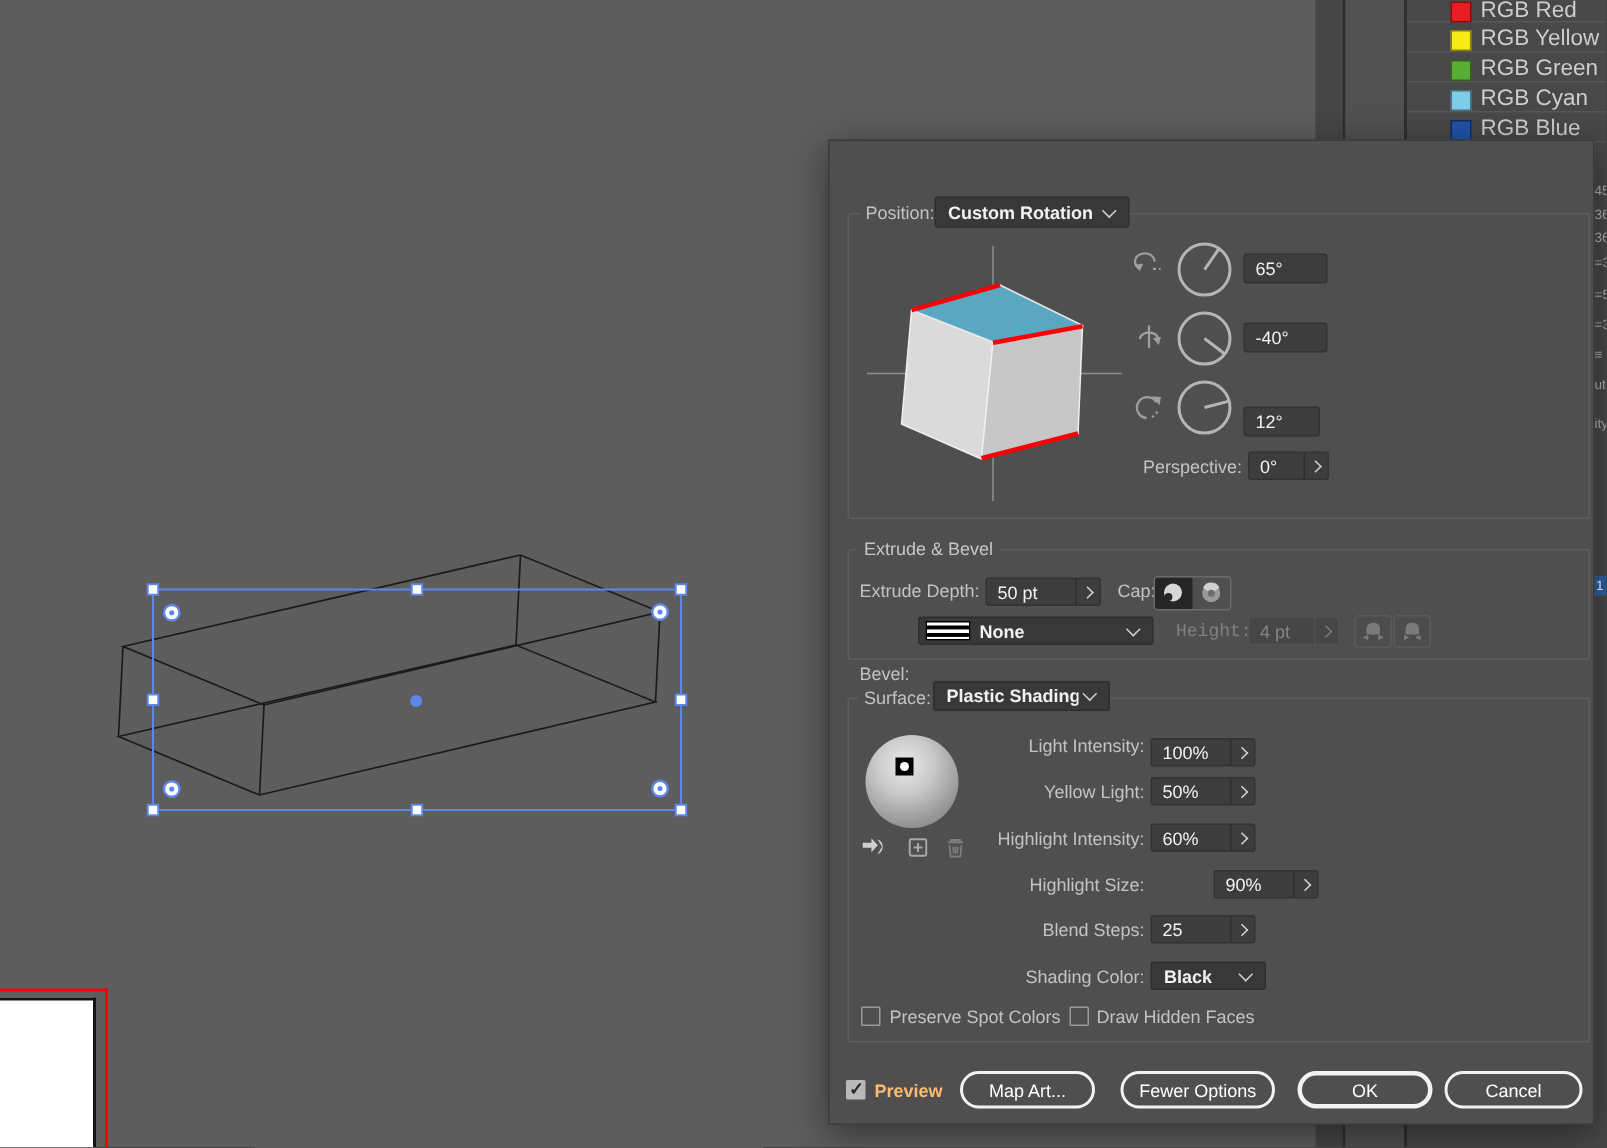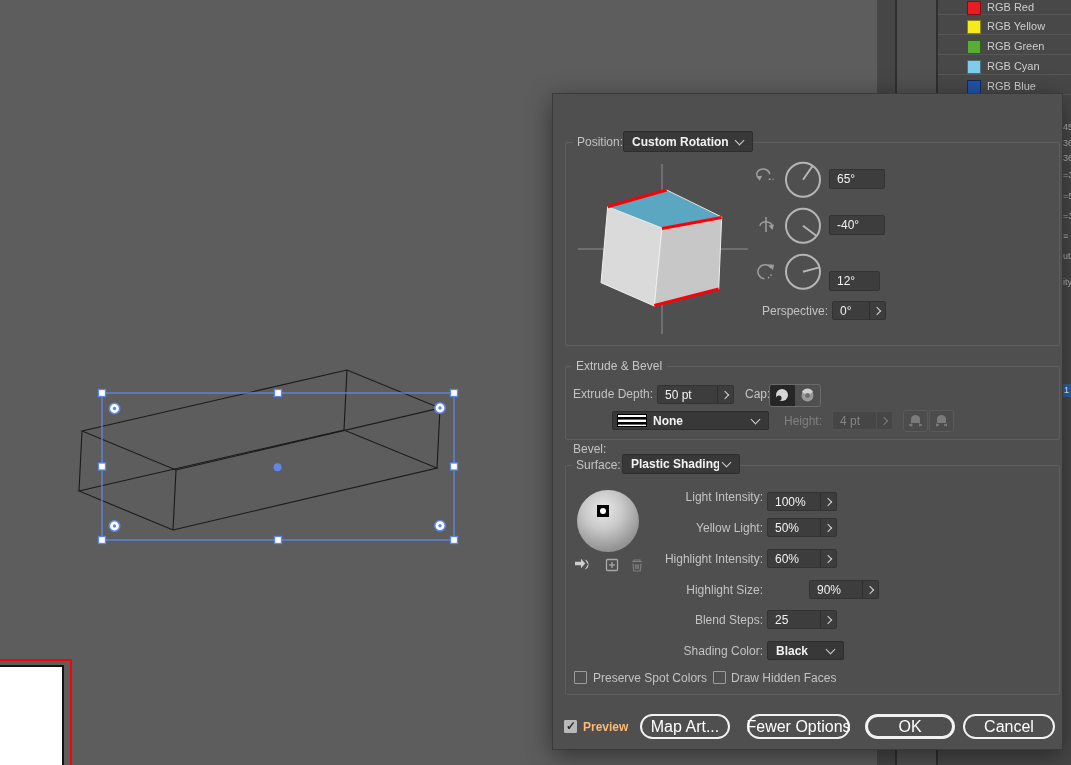--- a/index.html
+++ b/index.html
@@ -7,38 +7,38 @@
        -webkit-font-smoothing:antialiased;}
   .abs{position:absolute;}
   
   .strip-a{left:877px;top:0;width:18px;height:765px;background:#464646;}
   .vdiv1{left:895px;top:0;width:2px;height:765px;background:#2f2f2f;}
   .strip-b{left:897px;top:0;width:39px;height:765px;background:#515151;}
   .vdiv2{left:936px;top:0;width:2px;height:765px;background:#2f2f2f;}
   .swpanel{left:938px;top:0;width:133px;height:765px;background:#484848;}
   .swrow{position:absolute;left:0;width:133px;height:20px;border-bottom:1px solid #575757;cursor:pointer;}
   .swchip{position:absolute;left:29px;width:12px;height:12px;border:1px solid rgba(0,0,0,.45);}
-  .swlabel{position:absolute;left:49px;font-size:11px;color:#cdcdcd;line-height:14px;white-space:nowrap;}
+  .swlabel{position:absolute;left:49px;font-size:15px;color:#cdcdcd;line-height:14px;white-space:nowrap;}
   .frag{position:absolute;left:125px;font-size:9px;color:#b5b5b5;white-space:nowrap;}
   .fragblue{position:absolute;left:124px;top:384px;width:12px;height:13px;background:#2e62a6;
             color:#fff;font-size:9px;line-height:13px;padding-left:2px;}
   
   .redboard{left:0;top:659px;width:70px;height:106px;border-top:2px solid #fb0006;border-right:2px solid #fb0006;}
   .artboard{left:0;top:665px;width:62px;height:100px;background:#fff;border-top:2px solid #141414;border-right:2px solid #141414;}
   
   #canvas-svg{left:0;top:0;pointer-events:none;}
   
   .dialog{left:552px;top:93px;width:511px;height:657px;background:#4f4f4f;z-index:10;
           box-shadow:0 6px 24px rgba(0,0,0,.45);border:1px solid #3a3a3a;box-sizing:border-box;}
   .titlebar{position:absolute;left:0;top:0;width:100%;height:25px;background:#fff;}
   .titlebar span{position:absolute;left:11px;top:5px;font-size:12.5px;color:#1d1d1d;}
   .groupbox{position:absolute;border:1px solid #5e5e5e;border-radius:2px;}
   .legend{position:absolute;background:#4f4f4f;padding:0 5px;font-size:12px;color:#c6c6c6;line-height:15px;}
   .lbl{position:absolute;font-size:12px;color:#c3c3c3;white-space:nowrap;}
-  .lbl.dis{color:#808080;}
+  .lbl.dis{color:#808080;font-family:Liberation Mono, monospace;}
   .rlbl{position:absolute;font-size:12px;color:#c3c3c3;text-align:right;white-space:nowrap;}
   
   .drop{position:absolute;background:#383838;border:1px solid #2e2e2e;border-radius:2px;
         display:flex;align-items:center;cursor:pointer;box-sizing:border-box;}
   .drop .val{flex:1;font-size:12px;font-weight:bold;color:#f2f2f2;padding-left:8px;white-space:nowrap;overflow:hidden;}
   .chev-d{width:6px;height:6px;border-right:1.6px solid #cfcfcf;border-bottom:1.6px solid #cfcfcf;
           transform:rotate(45deg);margin:-3px 9px 0 4px;flex:none;}
   
   .spin{position:absolute;background:#3d3d3d;border:1px solid #333;border-radius:2px;
         display:flex;box-sizing:border-box;}
@@ -61,21 +61,21 @@
           background:radial-gradient(circle at 42% 32%, #e9e9e9 0%, #c9c9c9 35%, #959595 72%, #7e7e7e 100%);}
   .lighthandle{position:absolute;left:44px;top:411px;width:12px;height:12px;background:#000;cursor:pointer;}
   .lighthandle i{position:absolute;left:3px;top:3px;width:6px;height:6px;background:#fff;border-radius:50%;}
   
   .cb{position:absolute;width:13px;height:13px;border:1px solid #9b9b9b;border-radius:1px;
       box-sizing:border-box;cursor:pointer;}
   .cb.on{background:#b9b9b9;border-color:#b9b9b9;}
   .cb.on span{position:absolute;left:1px;top:-2px;font-size:12px;font-weight:bold;color:#2b2b2b;}
   
   .pill{position:absolute;height:25px;border:2px solid #f2f2f2;border-radius:13px;background:transparent;
-        color:#fff;font-size:16px;display:flex;align-items:center;justify-content:center;cursor:pointer;
+        color:#fff;font-size:12px;display:flex;align-items:center;justify-content:center;cursor:pointer;
         box-sizing:border-box;font-family:"Liberation Sans",sans-serif;white-space:nowrap;}
   .pill.default{border-width:3px;}
 </style>
 </head>
 <body>
 
 <div id="app">
 
   <div class="abs strip-a"></div>
   <div class="abs vdiv1"></div>

